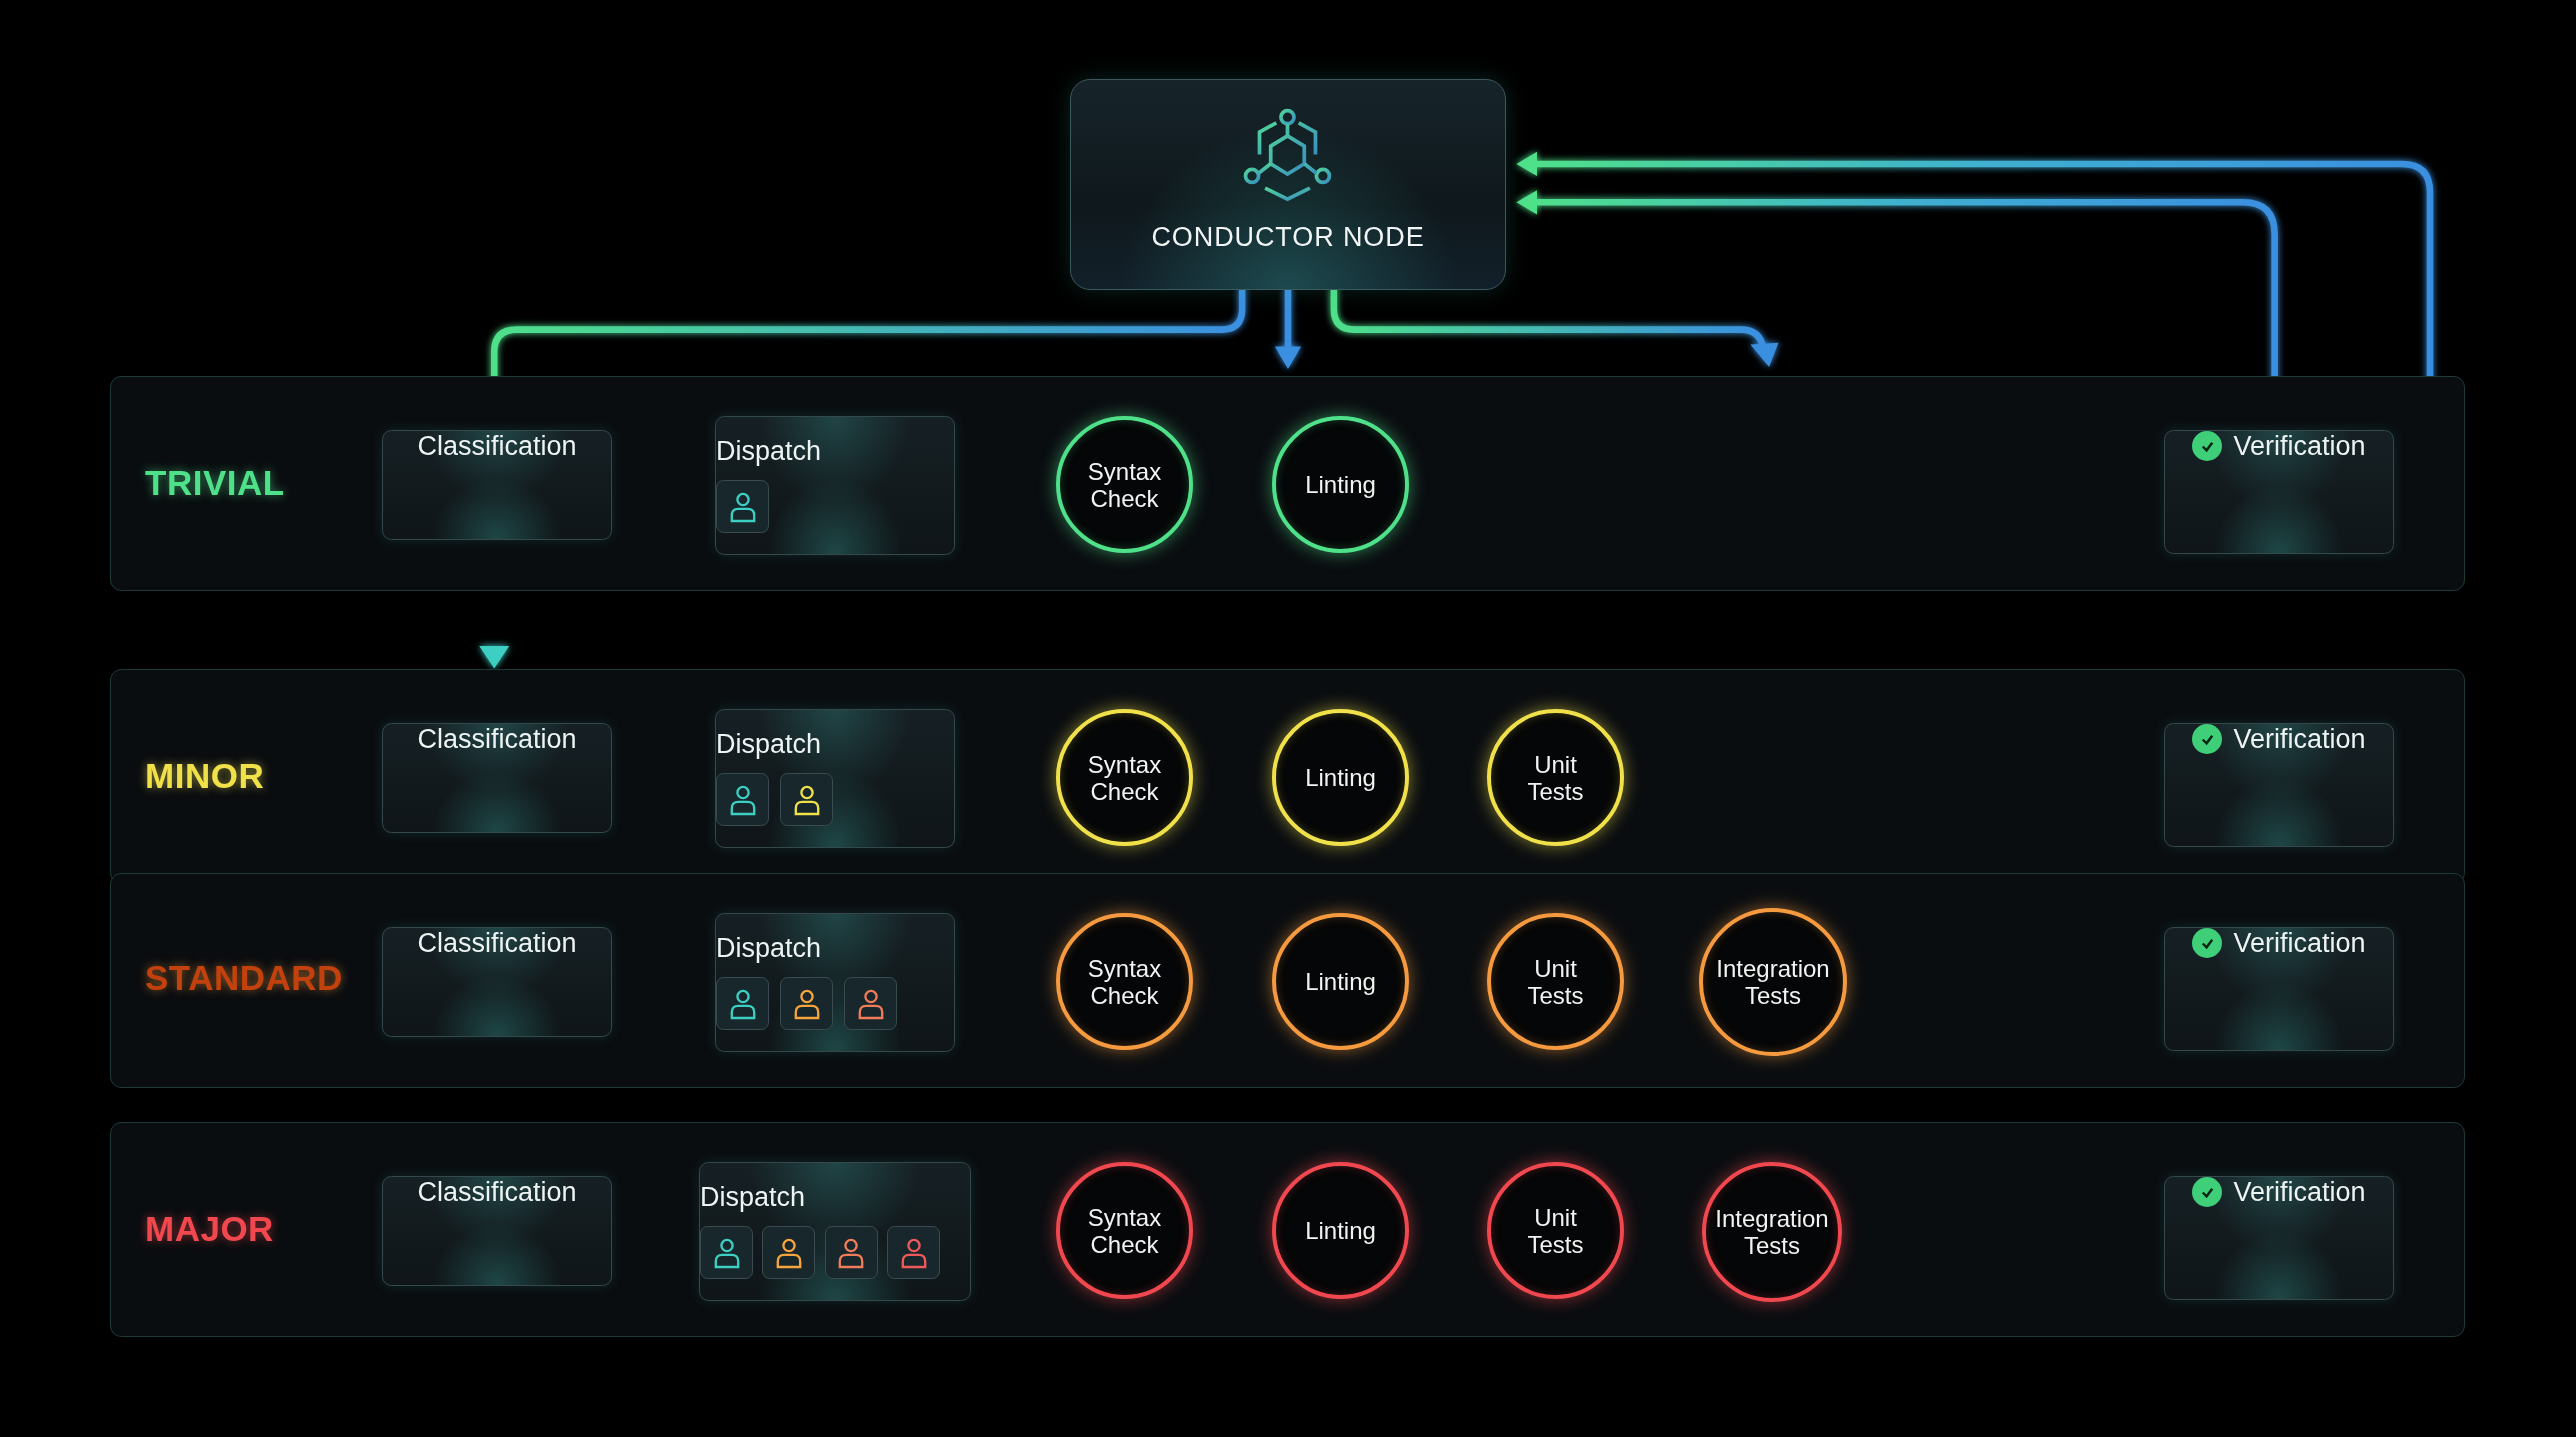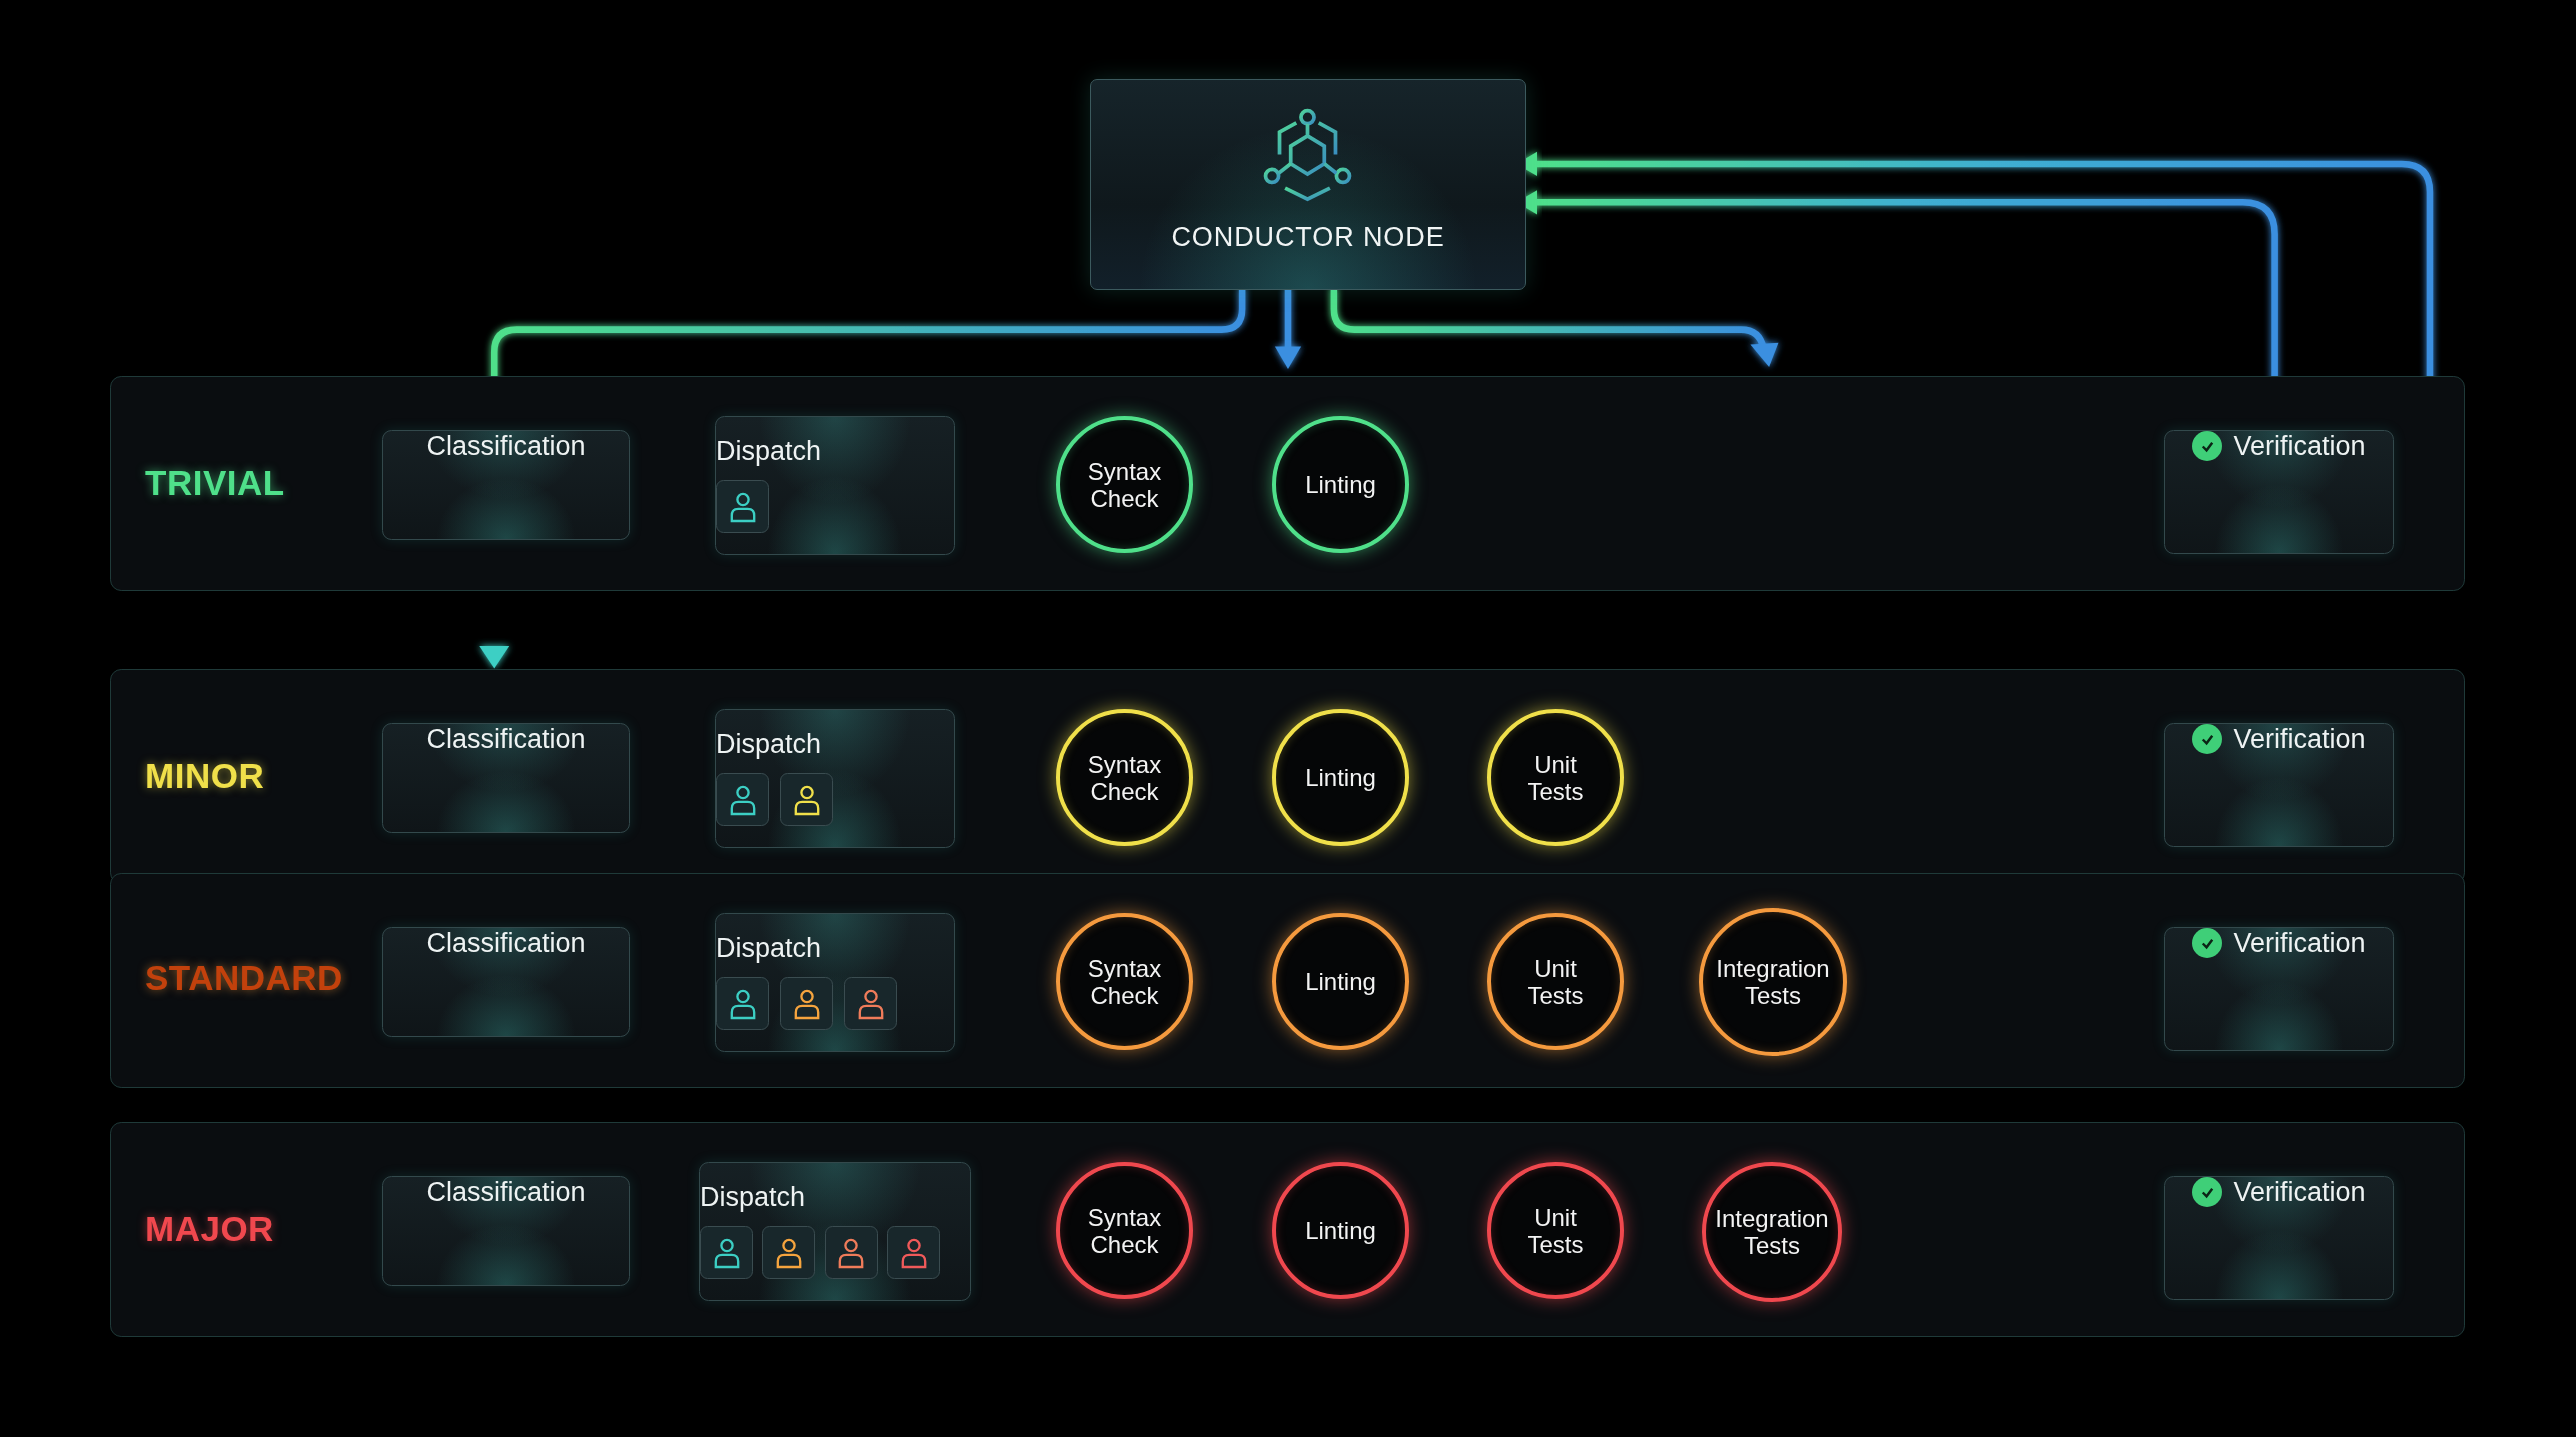--- a/index.html
+++ b/index.html
@@ -1,29 +1,29 @@
 <!DOCTYPE html>
 <html style="font-size:15px"><head>
 <meta charset="utf-8">
 <style>
   html,body{margin:0;padding:0;background:#000;}
   body{width:2576px;height:1438px;position:relative;overflow:hidden;font-family:"Liberation Sans","DejaVu Sans",sans-serif;color:#eef3f3;}
   .abs{position:absolute;}
   svg.wires{position:absolute;left:0;top:0;width:2576px;height:1438px;pointer-events:none;}
-  .conductor{left:1070px;top:79px;width:434px;height:209px;border-radius:7px;
+  .conductor{left:1070px;top:79px;width:434px;height:209px;border-radius:20px;
     background:radial-gradient(ellipse at 50% 100%,rgba(60,200,190,.25),rgba(0,0,0,0) 55%),linear-gradient(180deg,#16242a,#0f181c 60%,#12202a);
-    border:1.9px solid #3c5a5e;box-shadow:0 0 22.5px rgba(60,200,170,.18);margin-left:20px;}
+    border:1.9px solid #3c5a5e;box-shadow:0 0 22.5px rgba(60,200,170,.18);}
   .conductor .title{position:absolute;left:0;right:0;top:142px;text-align:center;font-size:27px;letter-spacing:0.9px;color:#f1f5f5;}
   .conductor .icon{position:absolute;left:168px;top:26px;width:97px;height:97px;}
   .lane{left:110px;width:2355px;height:215px;border-radius:11.2px;border:1.9px solid #1f3a39;background:#0a0d10;box-sizing:border-box;}
   .lane-label{position:absolute;left:34px;font-size:35px;font-weight:bold;letter-spacing:0.5px;}
   .box{position:absolute;border-radius:9.4px;border:1.9px solid #33494c;box-sizing:border-box;
     background:radial-gradient(ellipse at 50% 0%,rgba(70,200,190,.22),rgba(0,0,0,0) 45%),radial-gradient(ellipse at 50% 100%,rgba(70,200,190,.28),rgba(0,0,0,0) 40%),linear-gradient(180deg,#162024,#0f1518);
     box-shadow:0 0 13px rgba(50,180,170,.15);display:flex;justify-content:center;font-size:27px;color:#eef3f3;}
-  .cls{left:271px;width:248px;height:110px;}
+  .cls{left:271px;width:230px;height:110px;}
   .dispatch{height:139px;flex-direction:column;justify-content:flex-start;padding-top:19px;}
   .dispatch .lbl{font-size:27px;margin-bottom:13px;}
   .agents{display:flex;gap:11.2px;}
   .agent{width:51px;height:51px;border-radius:7.5px;border:1.9px solid #3a4c50;background:#18272b;display:flex;align-items:center;justify-content:center;}
   .circle{position:absolute;border-radius:50%;box-sizing:border-box;display:flex;align-items:center;justify-content:center;text-align:center;font-size:24px;line-height:27px;color:#f3f3f3;background:#050607;}
   .verif{left:2053px;width:230px;height:124px;}
   .verif .chk{width:30px;height:30px;border-radius:50%;background:#3fcf78;display:flex;align-items:center;justify-content:center;margin-right:11.2px;}
 </style>
 </head>
 <body>

